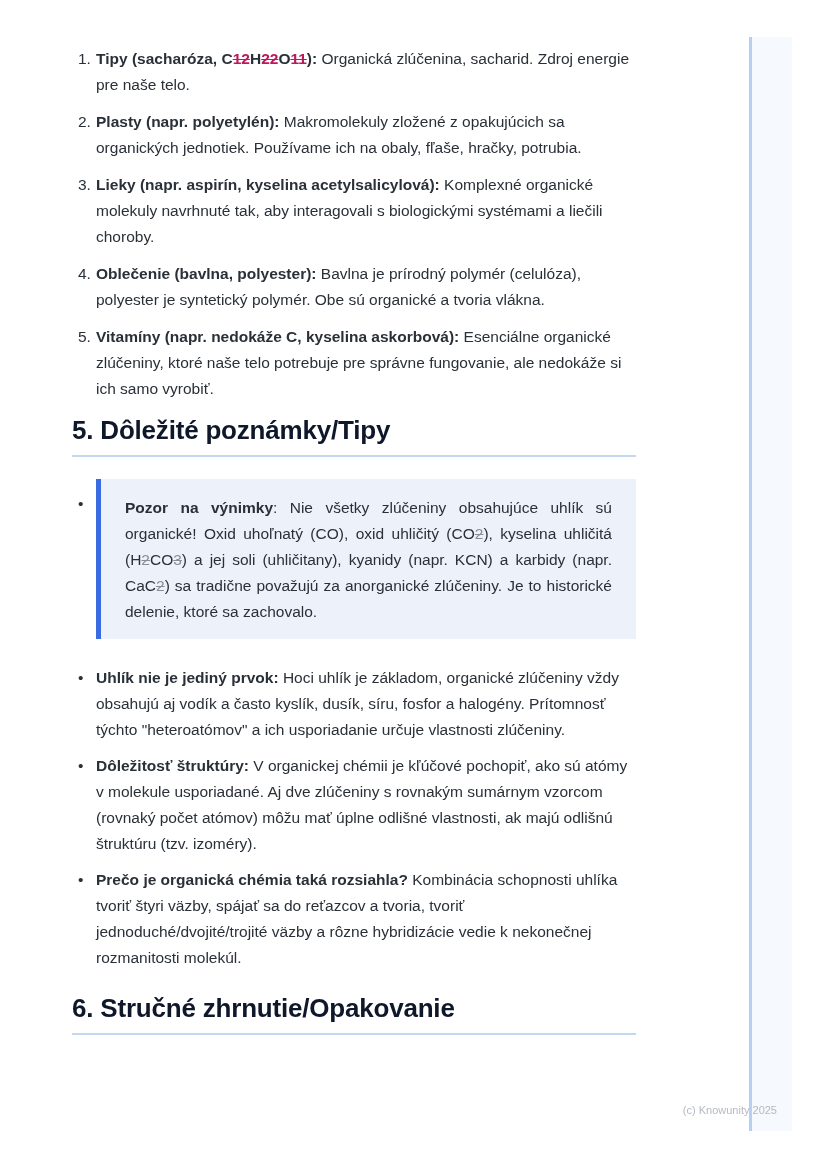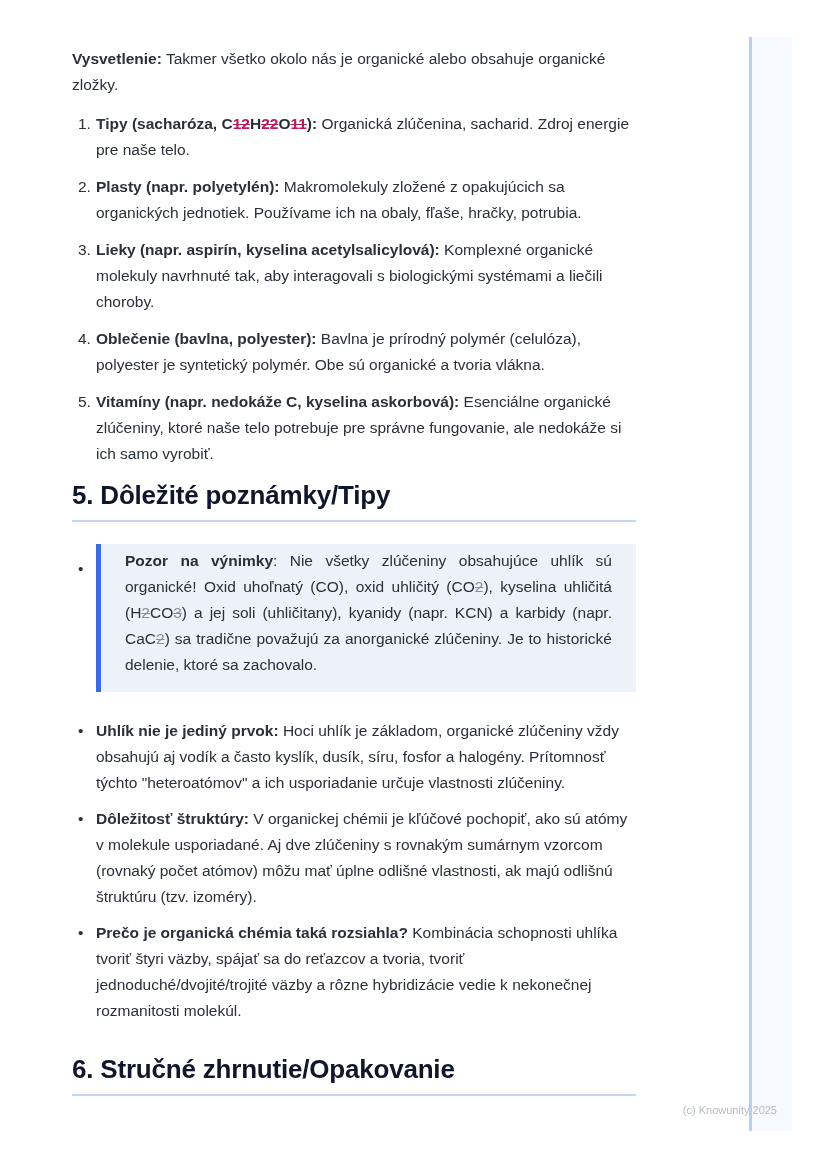--- a/index.html
+++ b/index.html
@@ -24,32 +24,32 @@
   ul.plain, ol.plain{list-style:none;margin:0;padding:0;}
   .row{display:flex;padding-left:6px;margin-bottom:11px;}
   .marker{flex:0 0 18px;}
   .li-text{flex:1;}
 
   h2.section{
     font-size:26px;line-height:34px;font-weight:700;
     color:#0f172a;letter-spacing:-0.2px;
     margin:6px 0 8px 0;
   }
-  h2.section.s6{margin-top:28px;}
+  h2.section.s6{margin-top:20px;}
   .rule{height:2px;background:#c3d7f0;border:none;}
   .rule.r5{margin:0 0 22px 0;}
   .rule.r6{margin:8px 0 0 0;}
 
   .callout-row{display:flex;padding-left:6px;margin:0 0 26px 0;}
   .callout-row .marker{padding-top:12px;}
   .callout{
     flex:1;
     background:#edf2fa;
     border-left:5px solid #3b6be0;
-    padding:4px 24px 14px 24px;
+    padding:16px 24px 14px 24px;
   }
   .callout p{margin:0;text-align:justify;}
 
   ul.bullets .row{margin-bottom:10px;}
 
   .footer{
     position:absolute;top:1103px;right:51px;
     font-size:11px;line-height:14px;color:#b4bac3;z-index:3;
   }
   .edge-strip{
@@ -59,21 +59,20 @@
   .edge-line{
     position:absolute;left:749px;top:37px;width:3px;height:1094px;
     background:#b5d0f0;z-index:2;
   }
 </style>
 </head>
 <body>
 
 <div class="content">
 
-  <p class="intro"><span class="run-b">Vysvetlenie:</span><span class="run-n"> Takmer všetko okolo nás je organické alebo obsahuje organické zložky.</span></p>
 
   <ol class="plain">
     <li class="row">
       <span class="marker">1.</span>
       <div class="li-text"><span class="run-b">Tipy (sacharóza, C</span><span class="run-bs">12</span><span class="run-b">H</span><span class="run-bs">22</span><span class="run-b">O</span><span class="run-bs">11</span><span class="run-b">):</span><span class="run-n"> Organická zlúčenina, sacharid. Zdroj energie pre naše telo.</span></div>
     </li>
     <li class="row">
       <span class="marker">2.</span>
       <div class="li-text"><span class="run-b">Plasty (napr. polyetylén):</span><span class="run-n"> Makromolekuly zložené z opakujúcich sa organických jednotiek. Používame ich na obaly, fľaše, hračky, potrubia.</span></div>
     </li>

